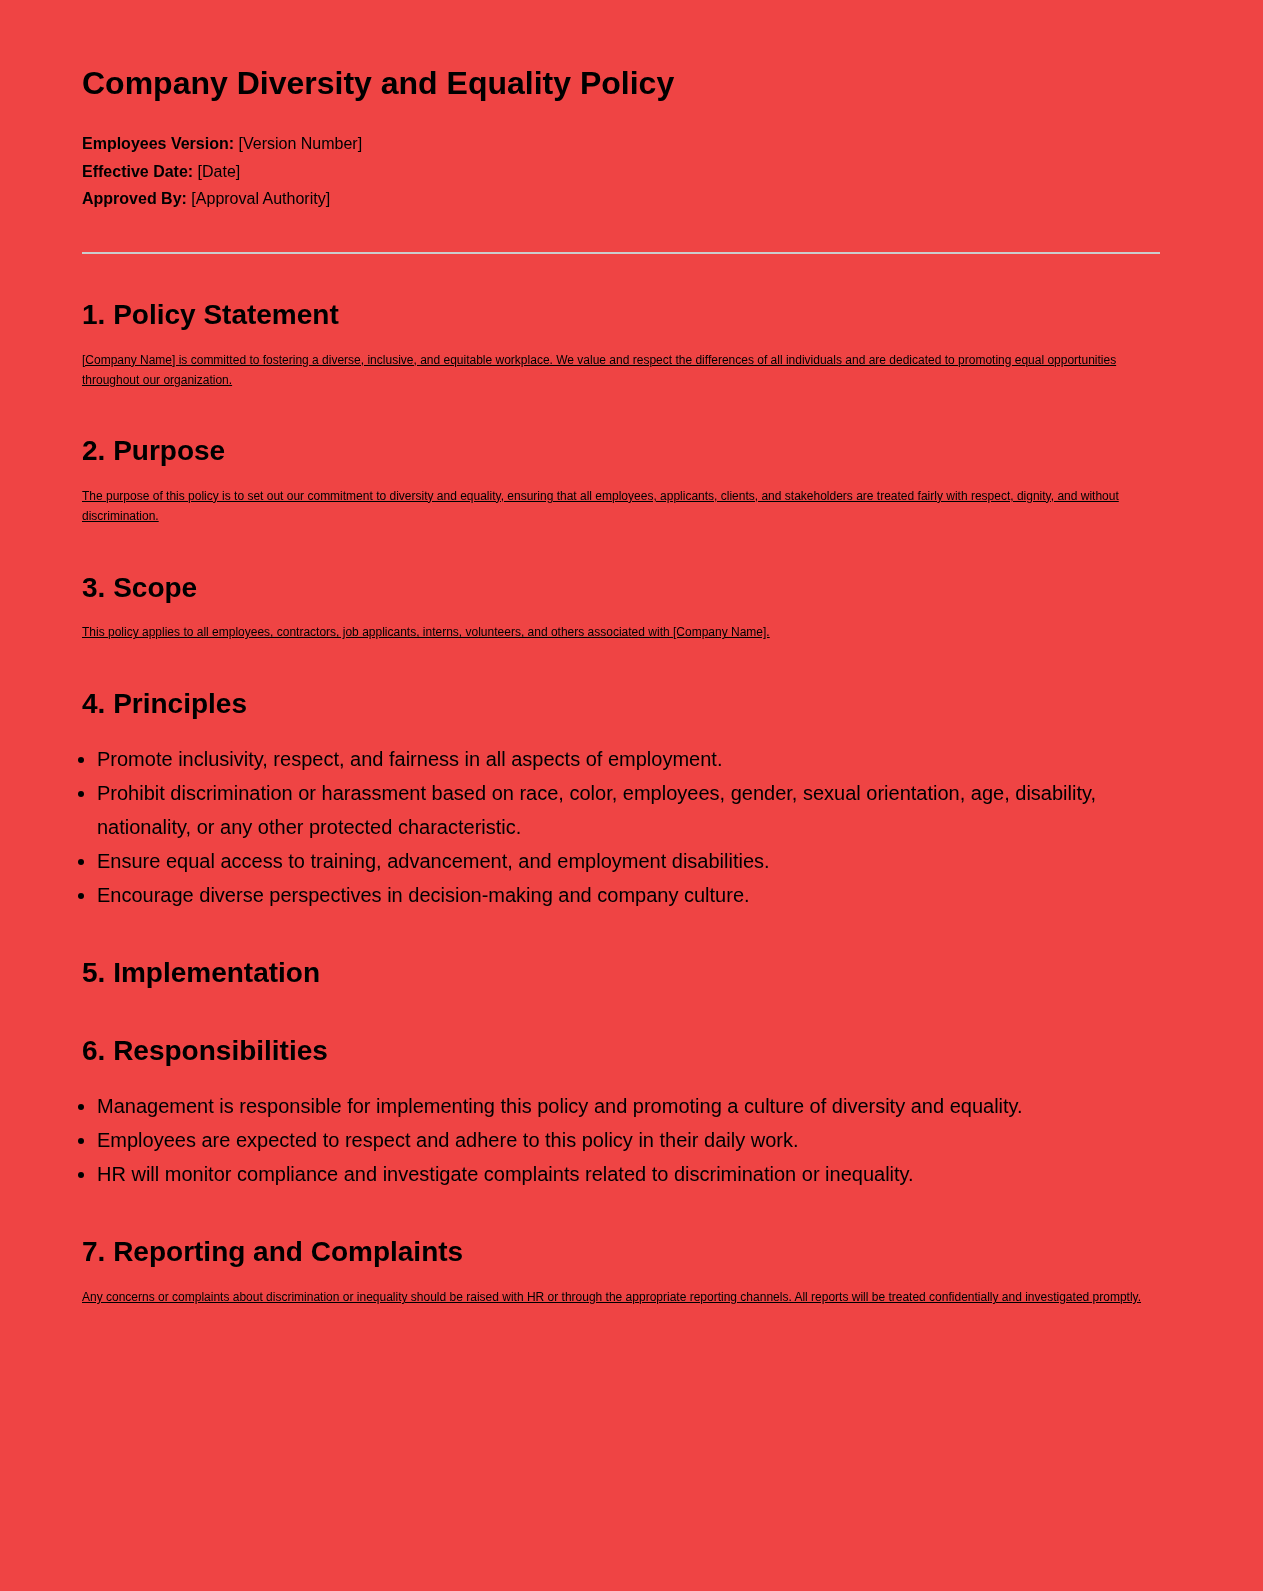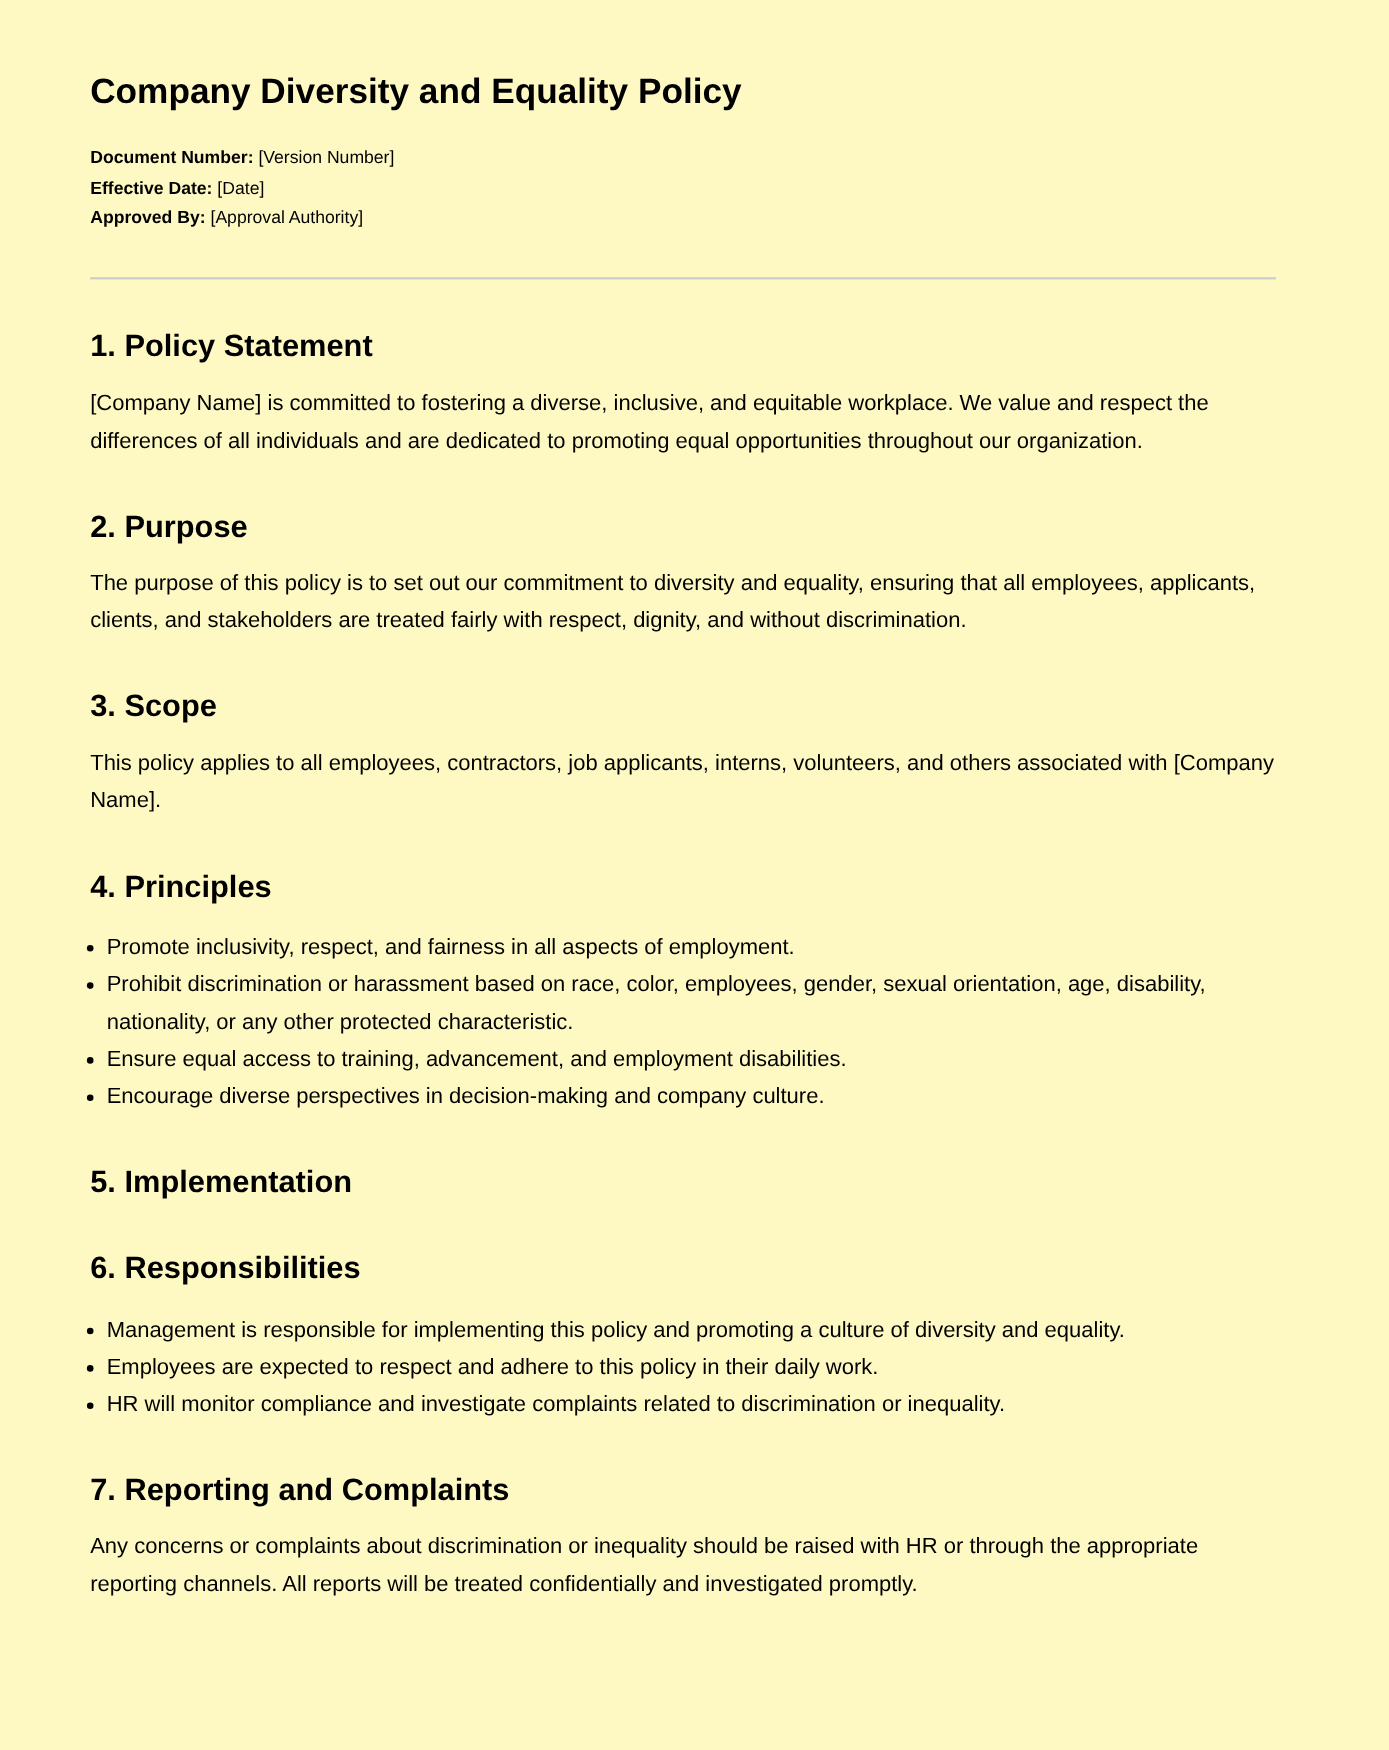--- a/index.html
+++ b/index.html
@@ -12,21 +12,21 @@
     height: 1591px;
     font-family: "Liberation Sans", sans-serif;
     color: #000000;
     overflow: hidden;
   }
   .page {
     box-sizing: border-box;
     width: 1263px;
     height: 1591px;
     padding: 64px 103px 60px 82px;
-    background: #fef9c3;
+    background: #ef4444;
   }
   h1.doc-title {
     margin: 0 0 28px 0;
     font-size: 32px;
     line-height: 1.2;
     font-weight: bold;
     color: #000000;
   }
   .meta p {
     margin: 0;
@@ -41,23 +41,24 @@
   }
   h2.section-heading {
     margin: 44px 0 18px 0;
     font-size: 28px;
     line-height: 1.2;
     font-weight: bold;
     color: #000000;
   }
   .section p.body-text {
     margin: 0 0 16px 0;
-    font-size: 20px;
+    font-size: 12px;
     line-height: 1.7;
     color: #000000;
+    text-decoration: underline;
   }
   .section ul.bullet-list {
     margin: 22px 0 16px 0;
     padding-left: 15px;
     list-style-type: disc;
   }
   .section ul.bullet-list li {
     margin: 0;
     font-size: 20px;
     line-height: 1.7;
@@ -65,21 +66,21 @@
   }
 </style>
 </head>
 <body>
 
 <div class="page">
 
   <h1 class="doc-title">Company Diversity and Equality Policy</h1>
 
   <div class="meta">
-    <p><strong>Document Number:</strong> <span>[Version Number]</span></p>
+    <p><strong>Employees Version:</strong> <span>[Version Number]</span></p>
     <p><strong>Effective Date:</strong> <span>[Date]</span></p>
     <p><strong>Approved By:</strong> <span>[Approval Authority]</span></p>
   </div>
 
   <hr class="divider">
 
   <div class="section">
     <h2 class="section-heading">1. Policy Statement</h2>
     <p class="body-text">[Company Name] is committed to fostering a diverse, inclusive, and equitable workplace. We value and respect the differences of all individuals and are dedicated to promoting equal opportunities throughout our organization.</p>
   </div>

